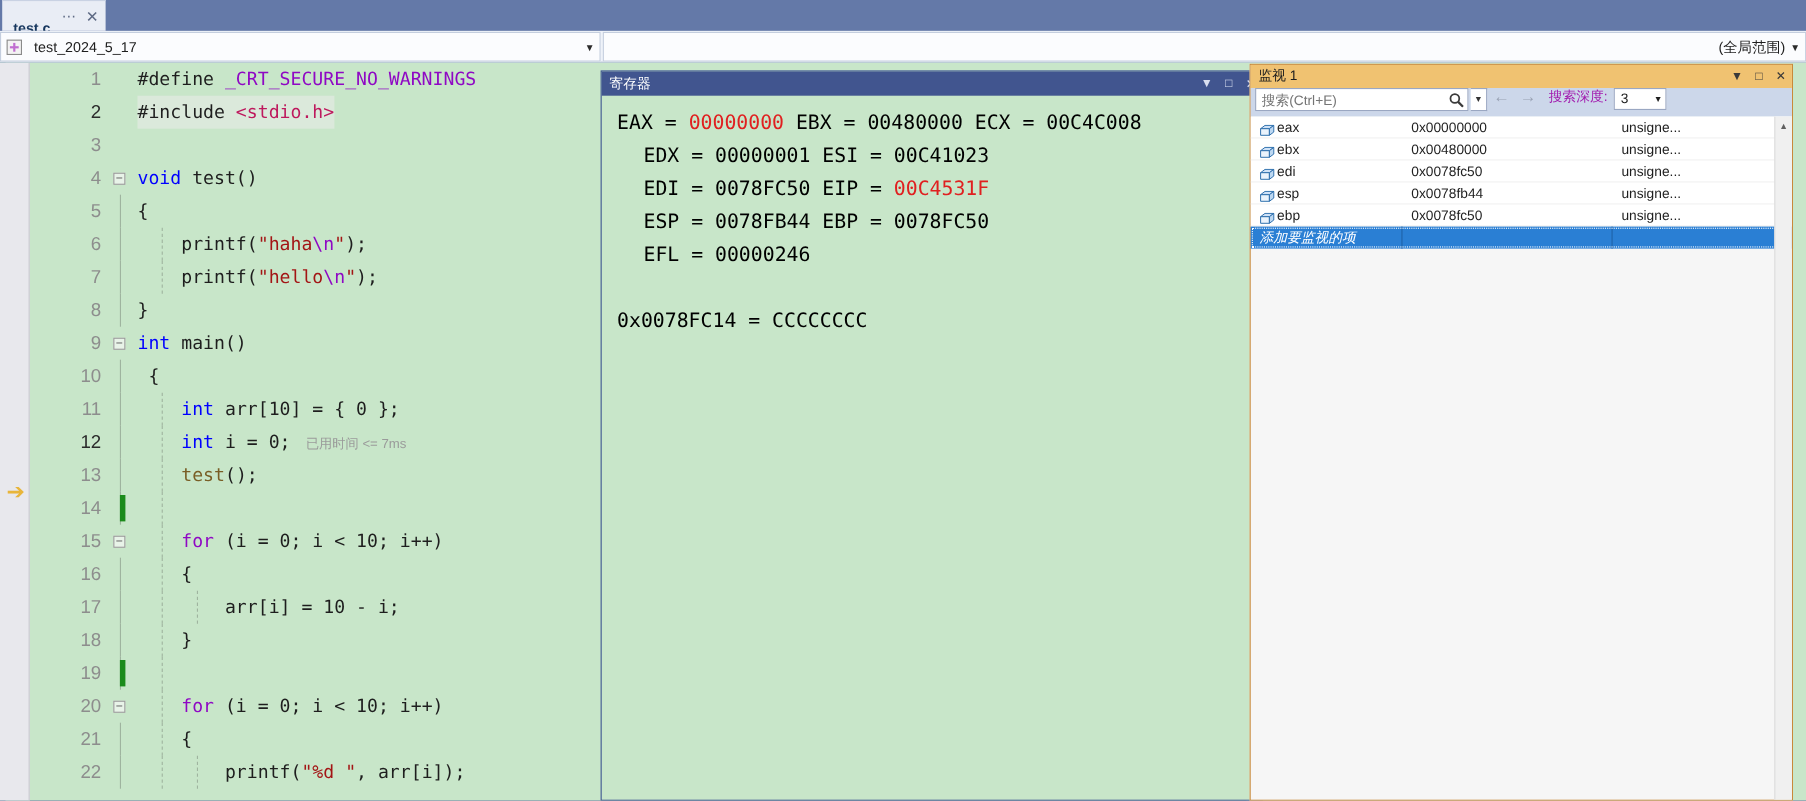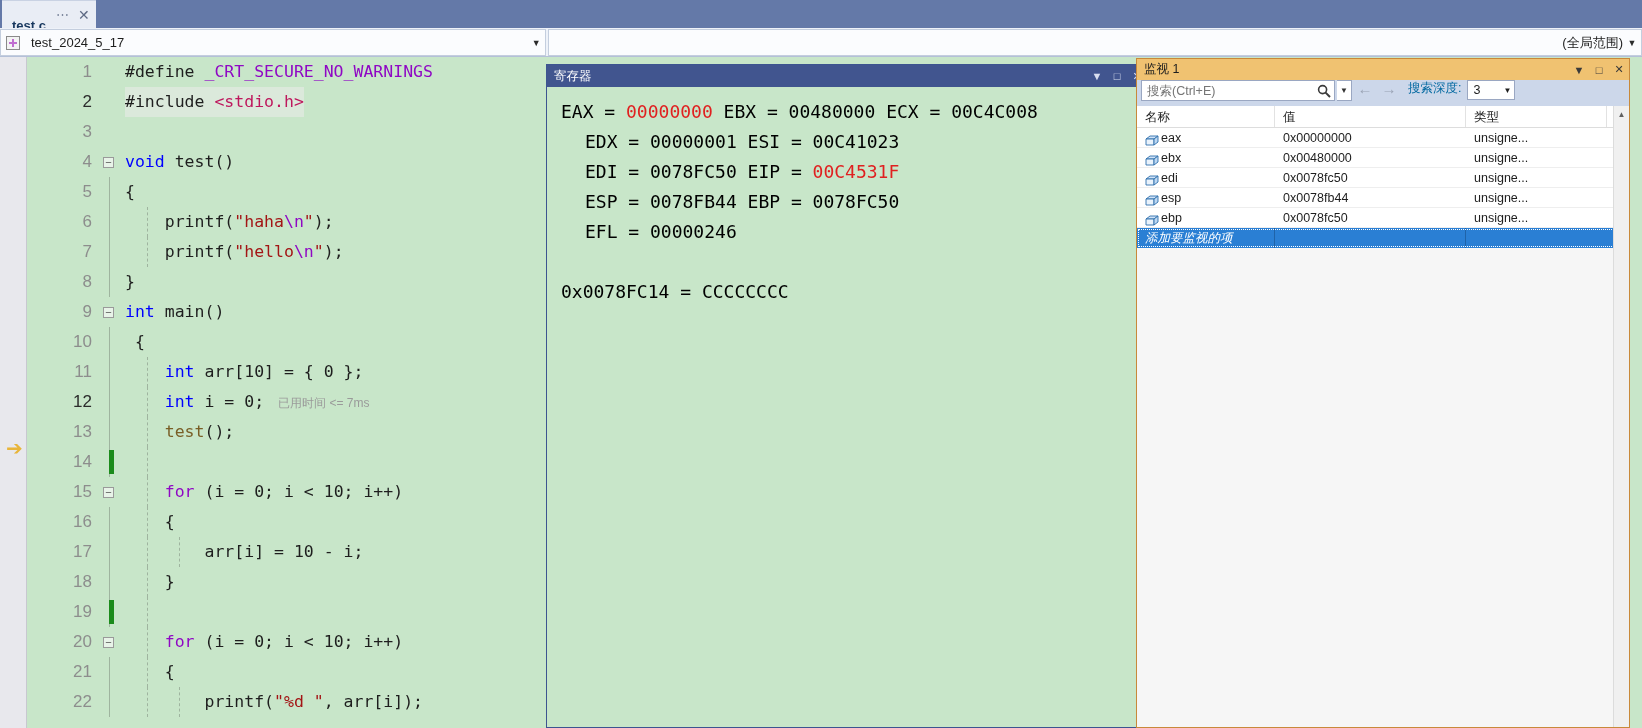--- a/index.html
+++ b/index.html
@@ -187,21 +187,21 @@
     flex: 1; border: 0; outline: 0; background: transparent;
     font-family: "Liberation Sans", sans-serif; font-size: 12.5px; padding-left: 5px;
     color: #777;
   }
   .search-ico { width: 20px; display: flex; align-items: center; justify-content: center; }
   .search-drop {
     width: 15px; height: 21px; border: 1px solid #9aa7c2; border-left: 0; background: #ffffff;
     display: flex; align-items: center; justify-content: center; font-size: 8px; color: #333;
   }
   .nav-arrow { width: 22px; text-align: center; color: #9aa3b5; font-size: 15px; }
-  .depth-label { font-size: 12.5px; margin: 0 4px 0 6px; color: #0369a1; }
+  .depth-label { font-size: 12.5px; margin: 0 4px 0 6px; color: #a21caf; }
   .depth-box {
     width: 48px; height: 20px; background: #fff; border: 1px solid #9aa7c2;
     display: flex; align-items: center; font-size: 12.5px;
   }
   .depth-box .dv { flex: 1; padding-left: 5px; }
   .depth-box .da { width: 14px; text-align: center; font-size: 8px; }
   #watch-head {
     display: flex; height: 22px; background: #ffffff;
     border-bottom: 1px solid #ddd; font-size: 12.5px;
   }
@@ -341,25 +341,20 @@
       <div class="search-drop">▼</div>
       <span class="nav-arrow">←</span>
       <span class="nav-arrow">→</span>
       <span class="depth-label">搜索深度:</span>
       <div class="depth-box">
         <span class="dv">3</span>
         <span class="da">▼</span>
       </div>
     </div>
 
-    <div id="watch-head">
-      <div class="col-name">名称</div>
-      <div class="col-val">值</div>
-      <div class="col-type">类型</div>
-    </div>
 
     <div id="watch-rows">
         <div class="wrow">
           <div class="c1"><span class="boxico"><svg width="14" height="11" viewBox="0 0 14 11">
                 <path d="M1 4 L5 1 L13 1 L9 4 Z" fill="#cfe2f7" stroke="#2f6fad" stroke-width="0.9"></path>
                 <path d="M1 4 L9 4 L9 10 L1 10 Z" fill="#eaf3fc" stroke="#2f6fad" stroke-width="0.9"></path>
                 <path d="M9 4 L13 1 L13 7 L9 10 Z" fill="#bdd8f2" stroke="#2f6fad" stroke-width="0.9"></path>
               </svg></span><span>eax</span></div>
           <div class="c2">0x00000000</div>
           <div class="c3">unsigne...</div>

